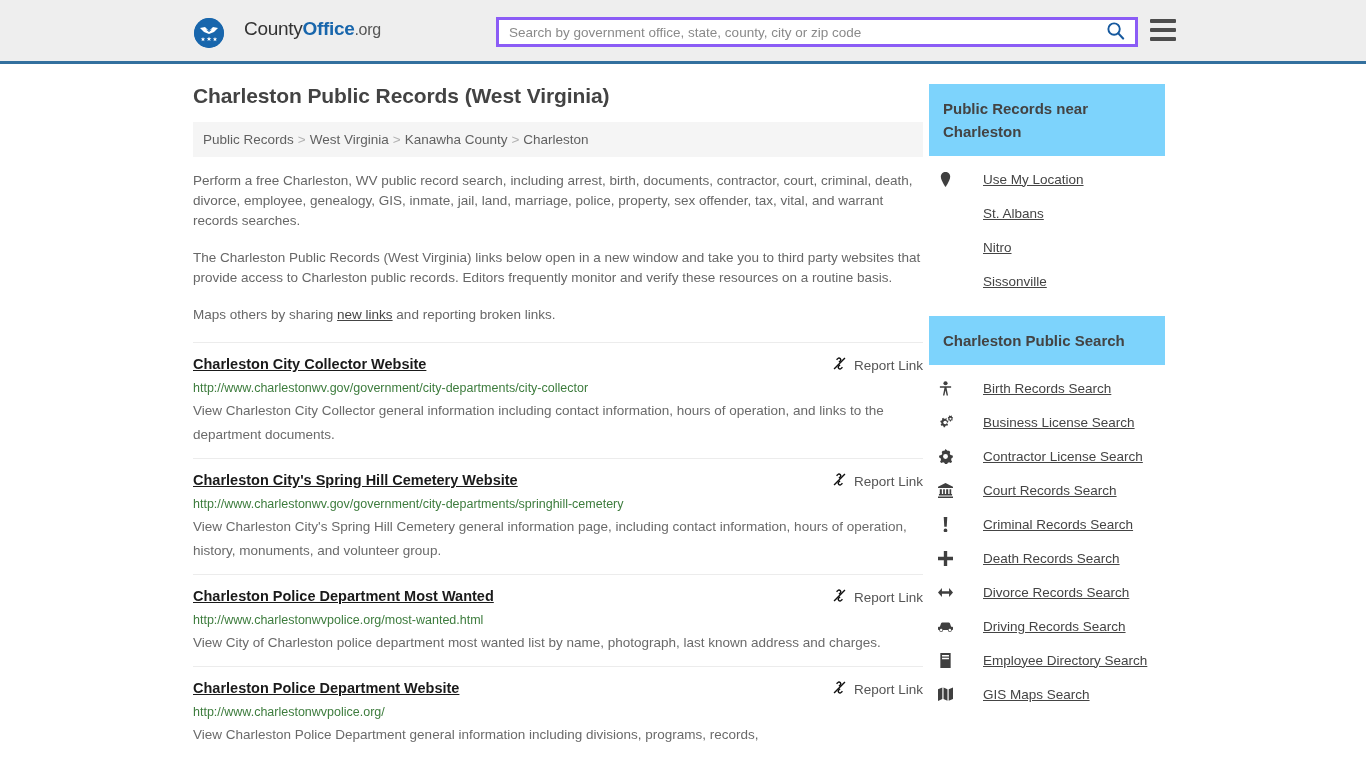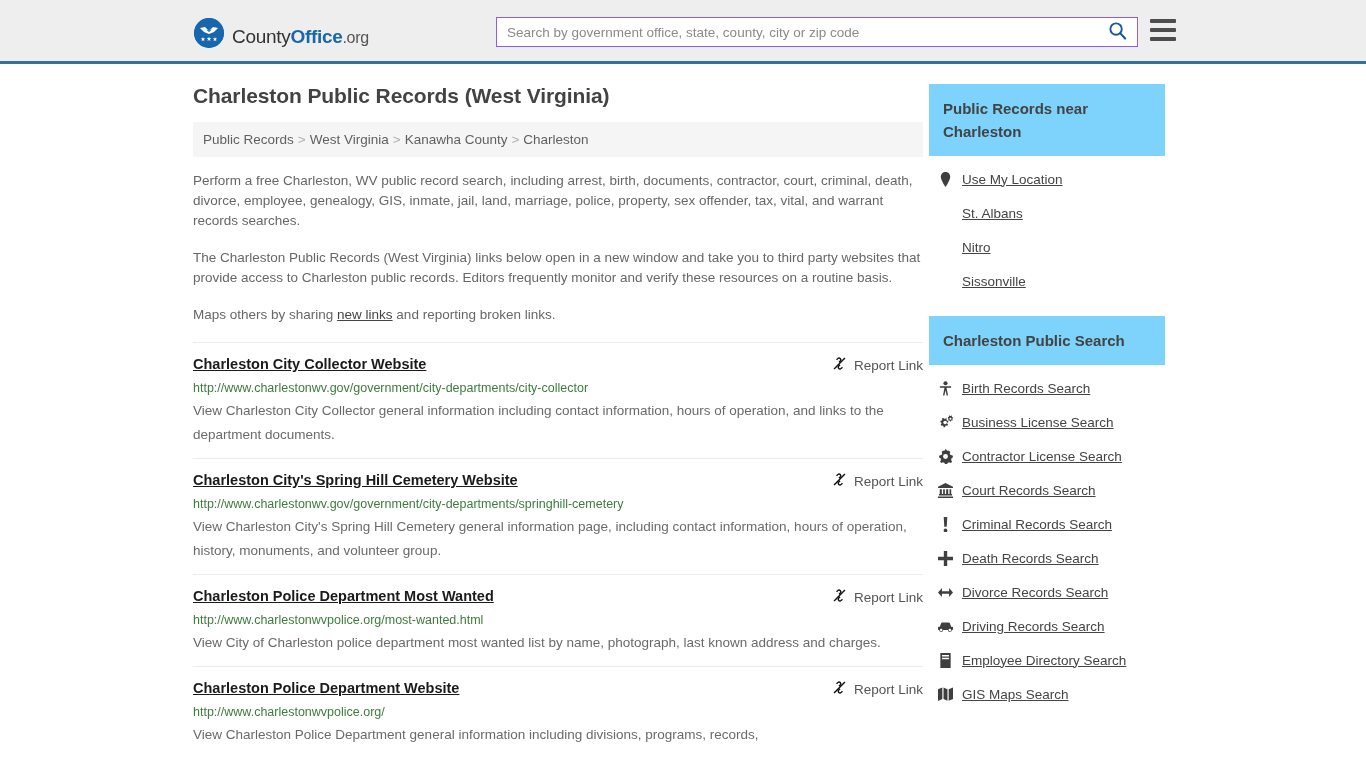--- a/index.html
+++ b/index.html
@@ -20,22 +20,22 @@
     border-bottom: 3px solid #33709e;
     display: flex;
     align-items: center;
     position: relative;
   }
   #brand {
     position: absolute;
     left: 194px;
     top: 18px;
     display: flex;
-    align-items: flex-end;
-    gap: 8px;
+    align-items: flex-start;
+    gap: 20px;
     text-decoration: none;
   }
   .logo-circle {
     width: 30px; height: 30px;
     border-radius: 50%;
     background: #1866ac;
     position: relative;
     display: block;
     overflow: hidden;
   }
@@ -50,21 +50,21 @@
   .brand-text .b-dark { color: #333333; }
   .brand-text .b-tld { color: #555555; font-size: 16px; }
 
   #search-wrap {
     position: absolute;
     left: 496px;
     top: 17px;
     width: 642px;
     height: 30px;
     background: #ffffff;
-    border: 1px solid #8b5cf6;
+    border: 3px solid #8b5cf6;
     display: flex;
     align-items: center;
   }
   #search-input {
     flex: 1;
     border: none;
     outline: none;
     height: 28px;
     padding: 0 10px;
     font-size: 13.5px;
@@ -213,20 +213,21 @@
     display: flex;
     align-items: center;
     gap: 9px;
     padding: 9px 0 9px 8px;
     font-size: 13.5px;
   }
   .side-list li a {
     color: #444444;
     text-decoration: underline;
     font-size: 13.5px;
+    margin-left: 21px;
   }
   .side-icon {
     width: 16px;
     height: 16px;
     display: inline-flex;
     align-items: center;
     justify-content: center;
     color: #3f3f3f;
     flex: 0 0 16px;
   }

